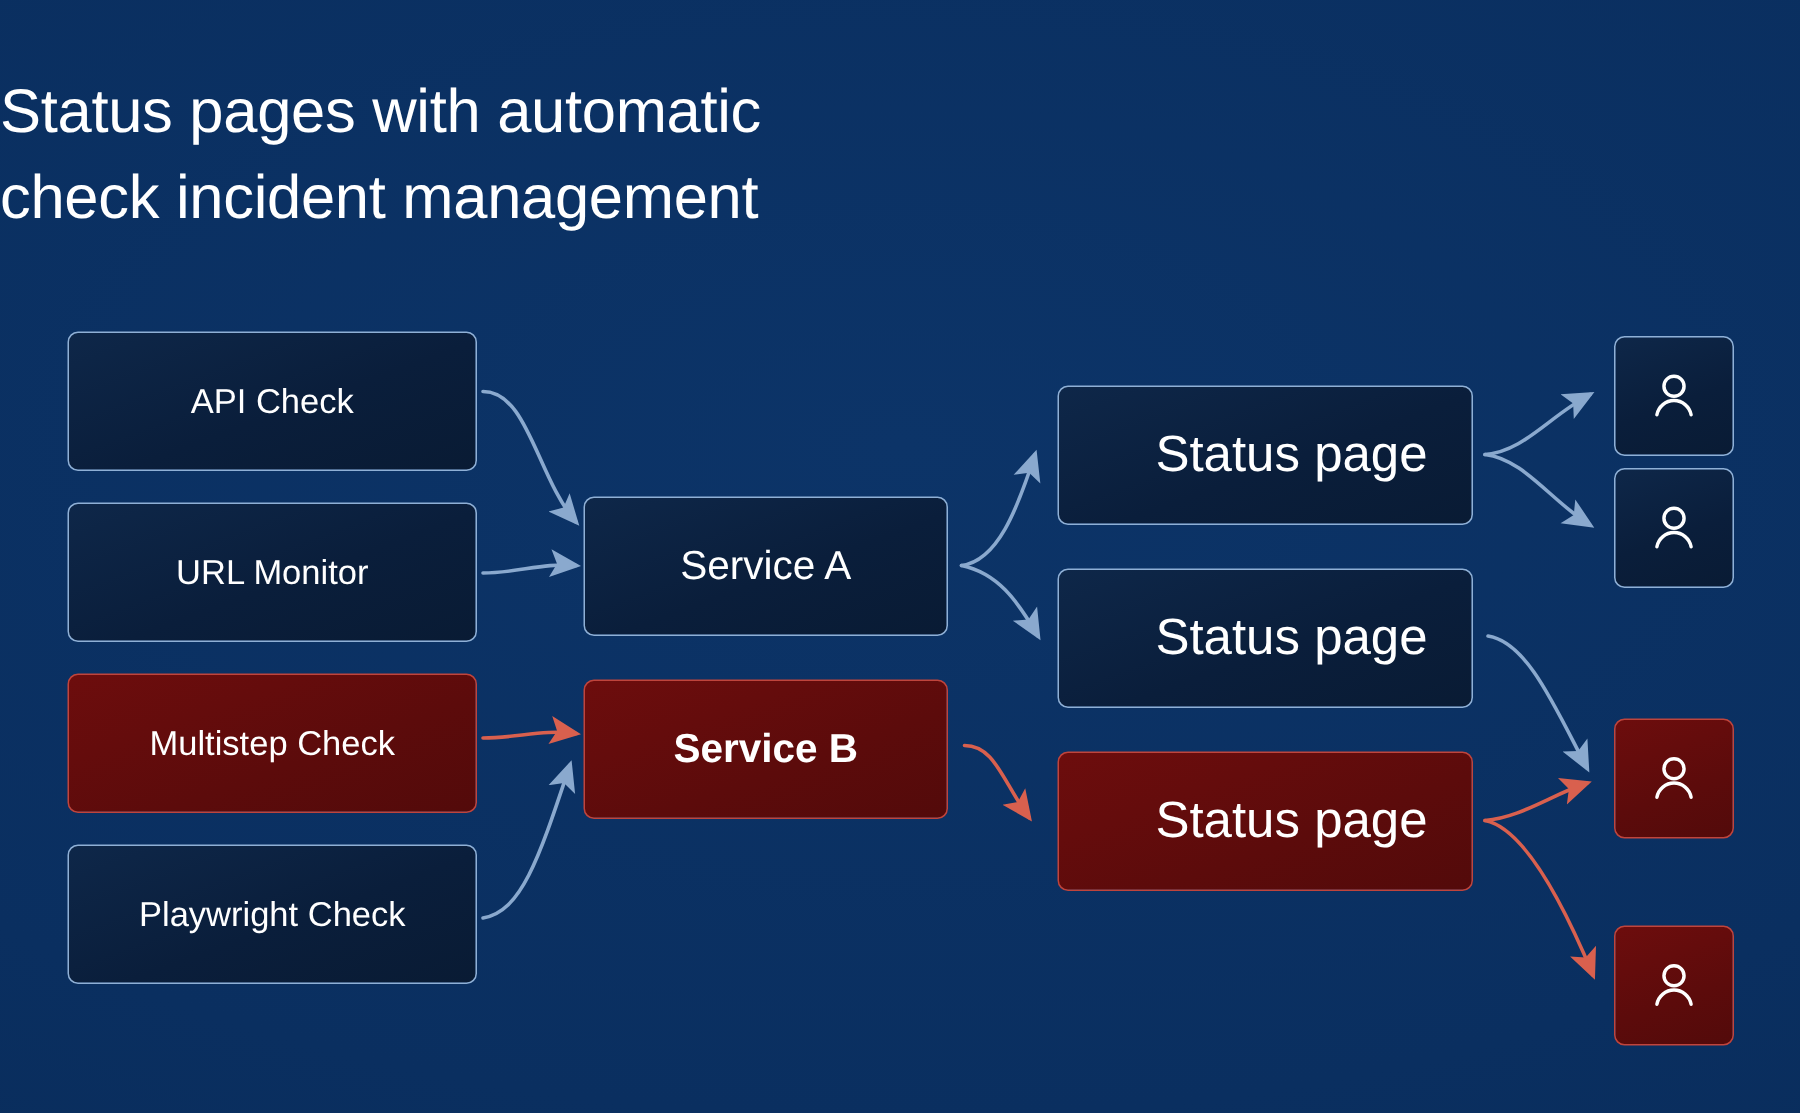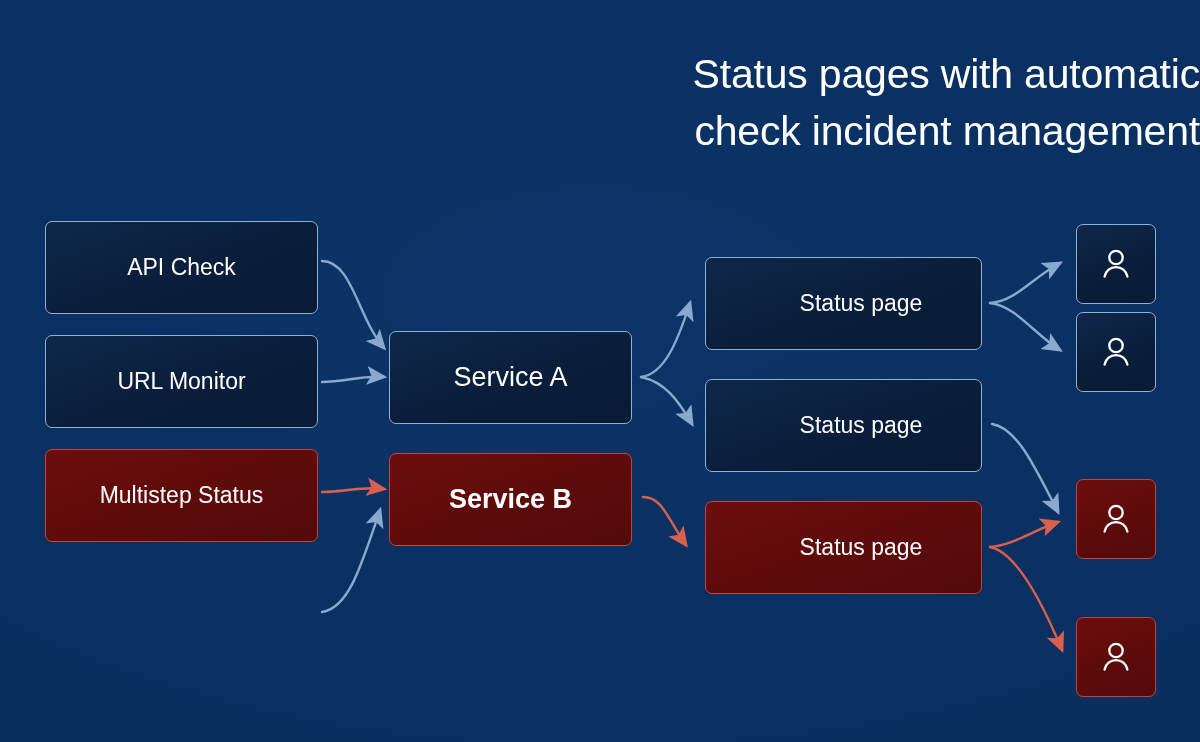--- a/index.html
+++ b/index.html
@@ -21,21 +21,21 @@
     background: radial-gradient(ellipse 130% 110% at 50% 40%, #0c3468 0%, #0a2f60 55%, #082a57 100%);
     overflow: hidden;
   }
 
   
   .title {
     position: absolute;
     left: 0;
     top: 46px;
     width: 1200px;
-    text-align: right;
+    text-align: left;
     color: #ffffff;
     font-size: 41px;
     line-height: 57px;
     font-weight: 400;
     letter-spacing: -0.2px;
     white-space: pre-line;
   }
 
   
   svg.edges {
@@ -70,21 +70,21 @@
     background: linear-gradient(160deg, #6d0d0d 0%, #5c0b0b 60%, #530a0a 100%);
     border: 1px solid #c0443c;
   }
 
   
   .col-check { width: 273px; height: 93px; left: 45px; }
   .col-check .label { font-size: 23px; }
   .col-service { width: 243px; height: 93px; left: 389px; }
   .col-service .label { font-size: 27px; }
   .col-status { width: 277px; height: 93px; left: 705px; }
-  .col-status .label { font-size: 23px; padding-left: 35px; }
+  .col-status .label { font-size: 34px; padding-left: 35px; }
   .col-user { width: 80px; height: 80px; left: 1076px; justify-content: center; }
 
   .node.user svg { display: block; }
 </style>
 </head>
 <body>
 
 <div id="stage">
 
   <div class="title">Status pages with automatic
@@ -122,21 +122,24 @@
     </g>
   </svg>
 
   <div class="node blue col-check" style="top:335px;">
     <span class="label">URL Monitor</span>
   </div>
   <div class="node blue col-check" style="top:221px;">
     <span class="label">API Check</span>
   </div>
   <div class="node red col-check" style="top:449px;">
-    <span class="label">Multistep Status</span>
+    <span class="label">Multistep Check</span>
+  </div>
+  <div class="node blue col-check" style="top:563px;">
+    <span class="label">Playwright Check</span>
   </div>
 
   <div class="node blue col-service" style="top:331px;justify-content:flex-end;">
     <span class="label">Service A</span>
   </div>
   <div class="node red col-service" style="top:453px;font-weight:bold;">
     <span class="label">Service B</span>
   </div>
 
   <div class="node blue col-status" style="top:257px;">

